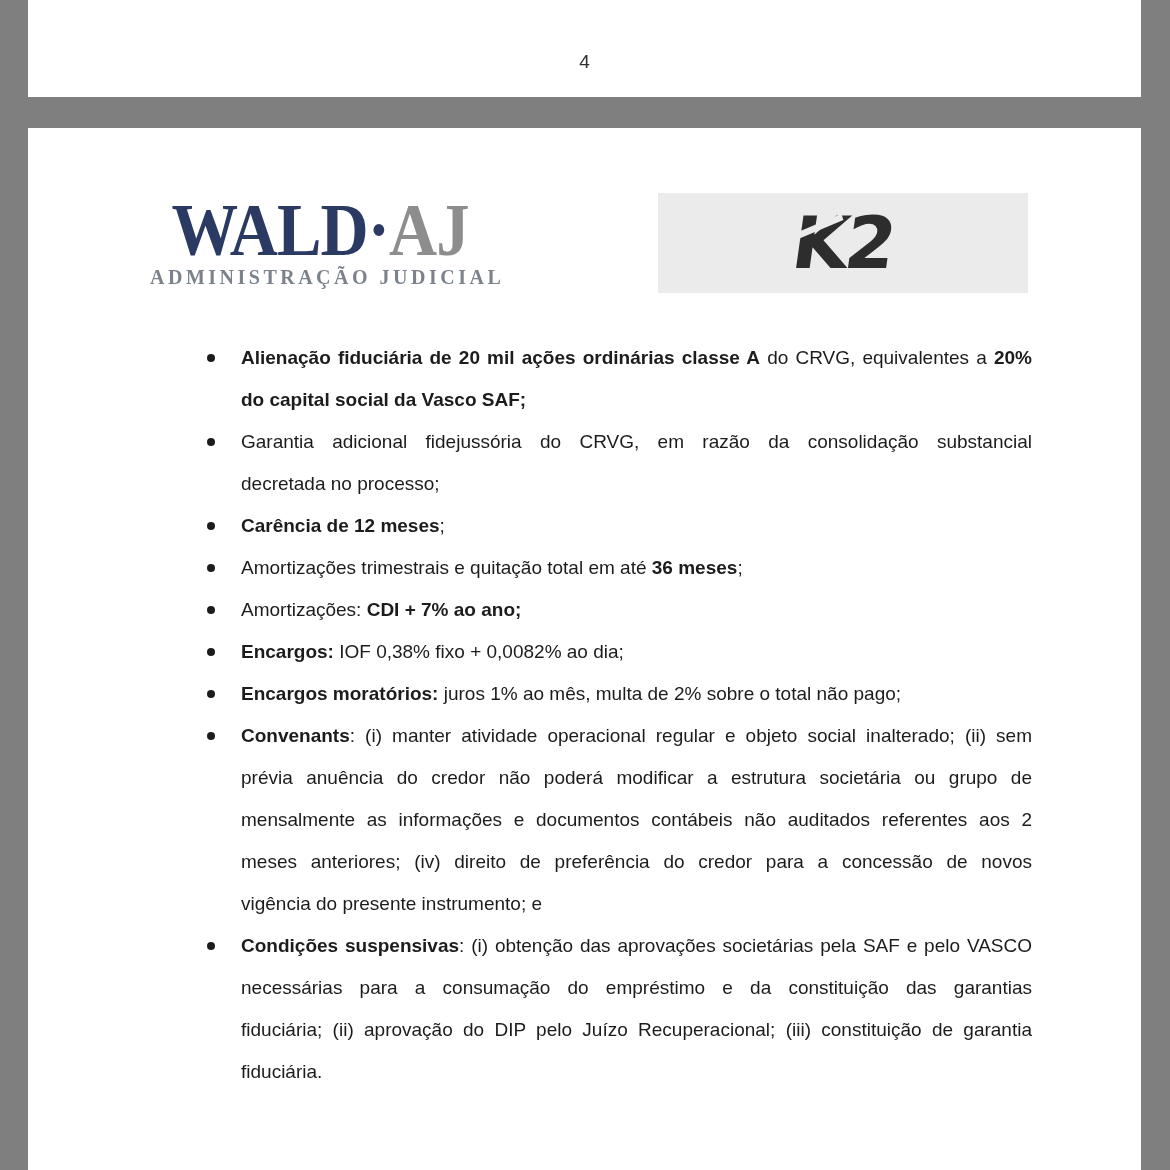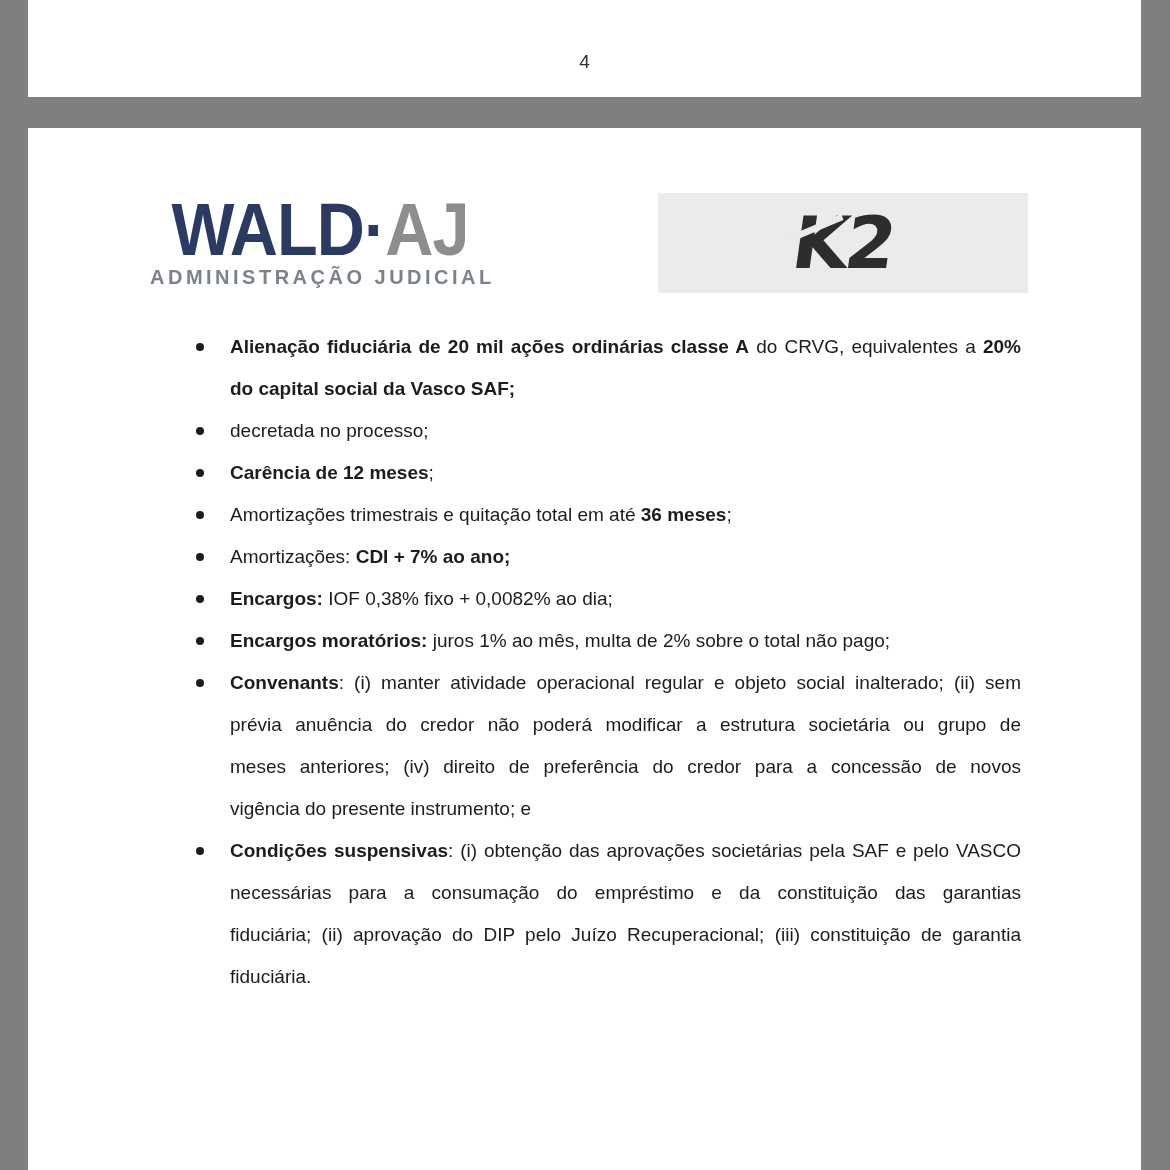--- a/index.html
+++ b/index.html
@@ -30,21 +30,21 @@
     text-align: center;
     font-size: 19px;
     color: #2e2e2e;
   }
   
   .wald {
     position: absolute;
     left: 122px; top: 66px;
     width: 340px;
     text-align: center;
-    font-family: Liberation Sans, sans-serif;
+    font-family: Liberation Serif, serif;
     font-weight: bold;
   }
   .wald-main {
     font-size: 74px;
     line-height: 72px;
     letter-spacing: -1px;
     white-space: nowrap;
     transform: scaleX(0.9);
     transform-origin: center;
   }
@@ -81,21 +81,21 @@
     font-size: 31px;
     line-height: 31px;
     letter-spacing: 0.5px;
     margin-left: 2px;
     margin-top: -2px;
   }
   
   ul.bullets {
     position: absolute;
     list-style: none;
-    margin: 0; padding: 0;
+    margin: 11px; padding: 0;
     left: 202px; top: 198px;
     width: 791px;
     font-size: 19px;
     color: #1c1c1c;
   }
   ul.bullets li { position: relative; }
   ul.bullets li::before {
     content: "";
     position: absolute;
     left: -34px; top: 17px;
@@ -141,40 +141,42 @@
         <span class="k2-slash" id="k2-slash" style="background: rgb(235, 235, 235);"></span>
       </div>
     </div>
 
     <ul class="bullets" id="bullet-list">
         <li>
           <div class="line just"><span class="b">Alienação fiduciária de 20 mil ações ordinárias classe A</span><span> do CRVG, equivalentes a </span><span class="b">20%</span></div>
           <div class="line"><span class="b">do capital social da Vasco SAF;</span></div>
         </li>
         <li>
+          <div class="line just"><span>Garantia adicional fidejussória do CRVG, em razão da consolidação substancial</span></div>
           <div class="line"><span>decretada no processo;</span></div>
         </li>
         <li>
           <div class="line"><span class="b">Carência de 12 meses</span><span>;</span></div>
         </li>
         <li>
           <div class="line"><span>Amortizações trimestrais e quitação total em até </span><span class="b">36 meses</span><span>;</span></div>
         </li>
         <li>
           <div class="line"><span>Amortizações: </span><span class="b">CDI + 7% ao ano;</span></div>
         </li>
         <li>
           <div class="line"><span class="b">Encargos:</span><span> IOF 0,38% fixo + 0,0082% ao dia;</span></div>
         </li>
         <li>
           <div class="line"><span class="b">Encargos moratórios:</span><span> juros 1% ao mês, multa de 2% sobre o total não pago;</span></div>
         </li>
         <li>
           <div class="line just"><span class="b i">Convenants</span><span>: (i) manter atividade operacional regular e objeto social inalterado; (ii) sem</span></div>
           <div class="line just"><span>prévia anuência do credor não poderá modificar a estrutura societária ou grupo de</span></div>
+          <div class="line just"><span>mensalmente as informações e documentos contábeis não auditados referentes aos 2</span></div>
           <div class="line just"><span>meses anteriores; (iv) direito de preferência do credor para a concessão de novos</span></div>
           <div class="line"><span>vigência do presente instrumento; e</span></div>
         </li>
         <li>
           <div class="line just"><span class="b">Condições suspensivas</span><span>: (i) obtenção das aprovações societárias pela SAF e pelo VASCO</span></div>
           <div class="line just"><span>necessárias para a consumação do empréstimo e da constituição das garantias</span></div>
           <div class="line just"><span>fiduciária; (ii) aprovação do DIP pelo Juízo Recuperacional; (iii) constituição de garantia</span></div>
           <div class="line"><span>fiduciária.</span></div>
         </li>
       </ul>

